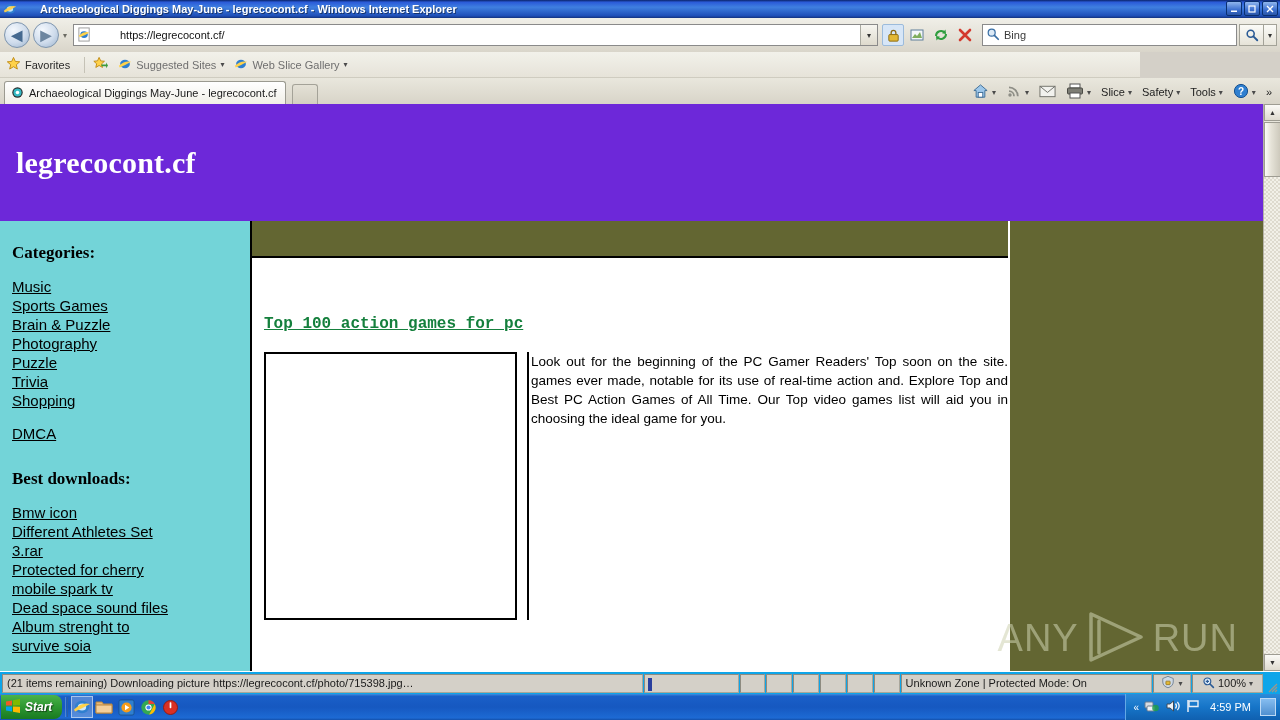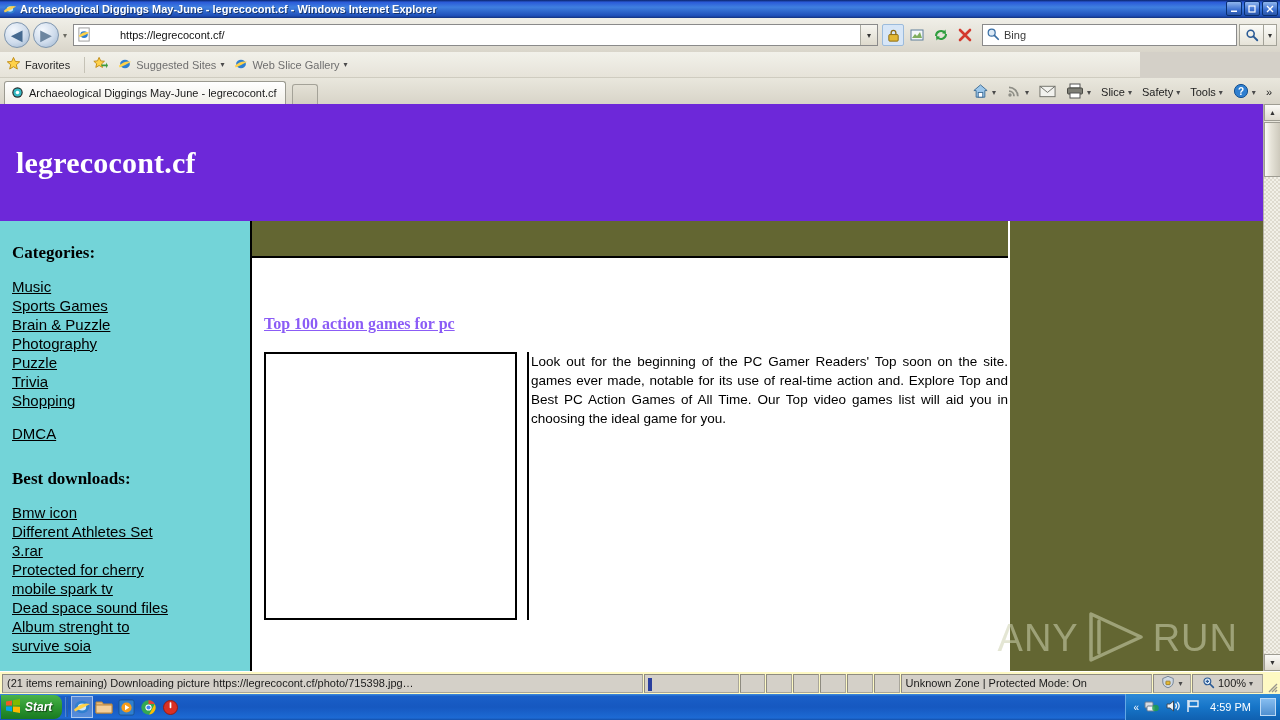--- a/index.html
+++ b/index.html
@@ -10,21 +10,21 @@
     font-family: "Liberation Sans", sans-serif;
     font-size: 11px;
     background: #d4d0c8;
   }
   .app { position: relative; width: 1280px; height: 720px; }
 
   
   .titlebar {
     position: absolute; left: 0; top: 0; width: 1280px; height: 18px;
     background: linear-gradient(to bottom, #0a246a 0%, #2a5ad8 12%, #3f7fe0 40%, #1f4fb8 88%, #13327d 100%);
-    display: flex; align-items: center;
+    display: flex; align-items: center; gap: 20px;
   }
   .titlebar .ie-logo {
     width: 14px; height: 14px; margin: 0 3px 0 3px; position: relative; flex: 0 0 auto;
   }
   .titlebar .ie-logo svg { display: block; }
   .titlebar .tb-text {
     color: #ffffff; font-size: 11px; font-weight: bold; white-space: nowrap;
     text-shadow: 1px 1px 0 rgba(0,0,0,.45);
   }
   .tb-buttons { position: absolute; right: 2px; top: 1px; display: flex; gap: 2px; }
@@ -175,22 +175,22 @@
   .sb-link {
     display: block; font-size: 15px; color: #000; text-decoration: underline;
     line-height: 19px; white-space: nowrap;
   }
   .sb-gap { height: 14px; }
   .content {
     position: absolute; left: 254px; top: 156px; width: 754px; height: 411px;
     background: #ffffff; padding: 0;
   }
   .content-title {
-    font-family: Liberation Serif, serif; font-size: 16px; font-weight: bold;
-    color: #8b5cf6; text-decoration: underline;
+    font-family: Liberation Mono, monospace; font-size: 16px; font-weight: bold;
+    color: #15803d; text-decoration: underline;
     margin: 55px 0 0 10px;
   }
   .content-body { display: flex; margin: 19px 0 0 10px; }
   .img-box {
     width: 253px; height: 268px; border: 2px solid #000; background: #fff;
     flex: 0 0 auto;
   }
   .para {
     flex: 1 1 auto; margin-left: 10px; font-family: Liberation Sans, sans-serif;
     font-size: 13.5px; line-height: 19px; color: #000; text-align: justify;
@@ -226,21 +226,21 @@
   }
   .sb-track {
     position: absolute; left: 0; top: 73px; width: 17px; bottom: 17px;
     background:
       repeating-conic-gradient(#f2f0e8 0% 25%, #dedace 0% 50%) 0 0/4px 4px;
   }
 
   
   .statusbar {
     position: absolute; left: 0; top: 671px; width: 1280px; height: 23px;
-    background: #fef9c3; border-top: 1px solid #ffffff;
+    background: #0ea5e9; border-top: 1px solid #ffffff;
     display: flex; align-items: center; padding: 0 2px;
   }
   .st-cell {
     height: 19px; border: 1px solid #a9a69b; border-top-color:#8e8b80; border-left-color:#8e8b80;
     background: #d4d0c8; display: flex; align-items: center; padding: 0 4px;
     font-size: 11px; color: #1a1a1a; white-space: nowrap; margin-right: 1px;
   }
   .st-status { width: 648px; }
   .st-progress { width: 95px; position: relative; padding: 0; }
   .st-progress i {

